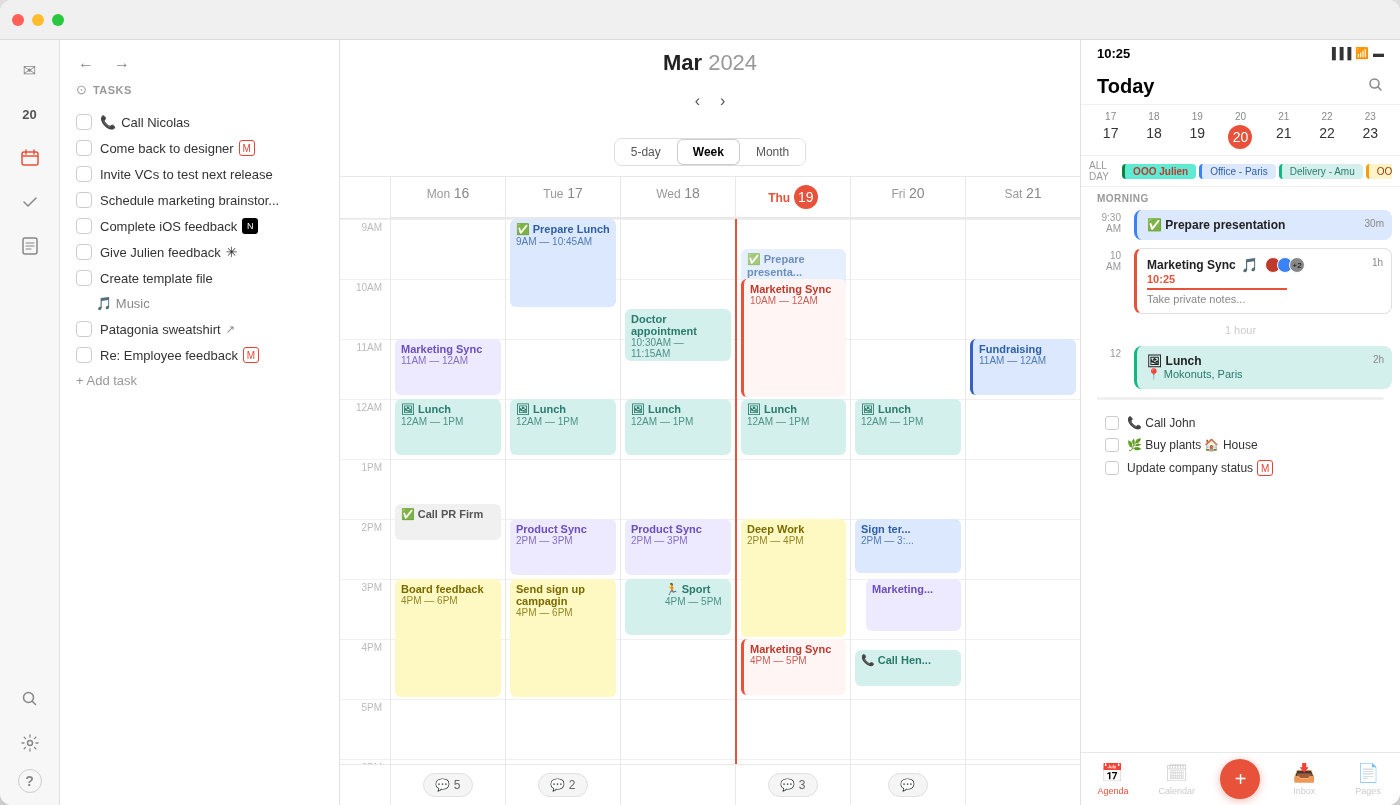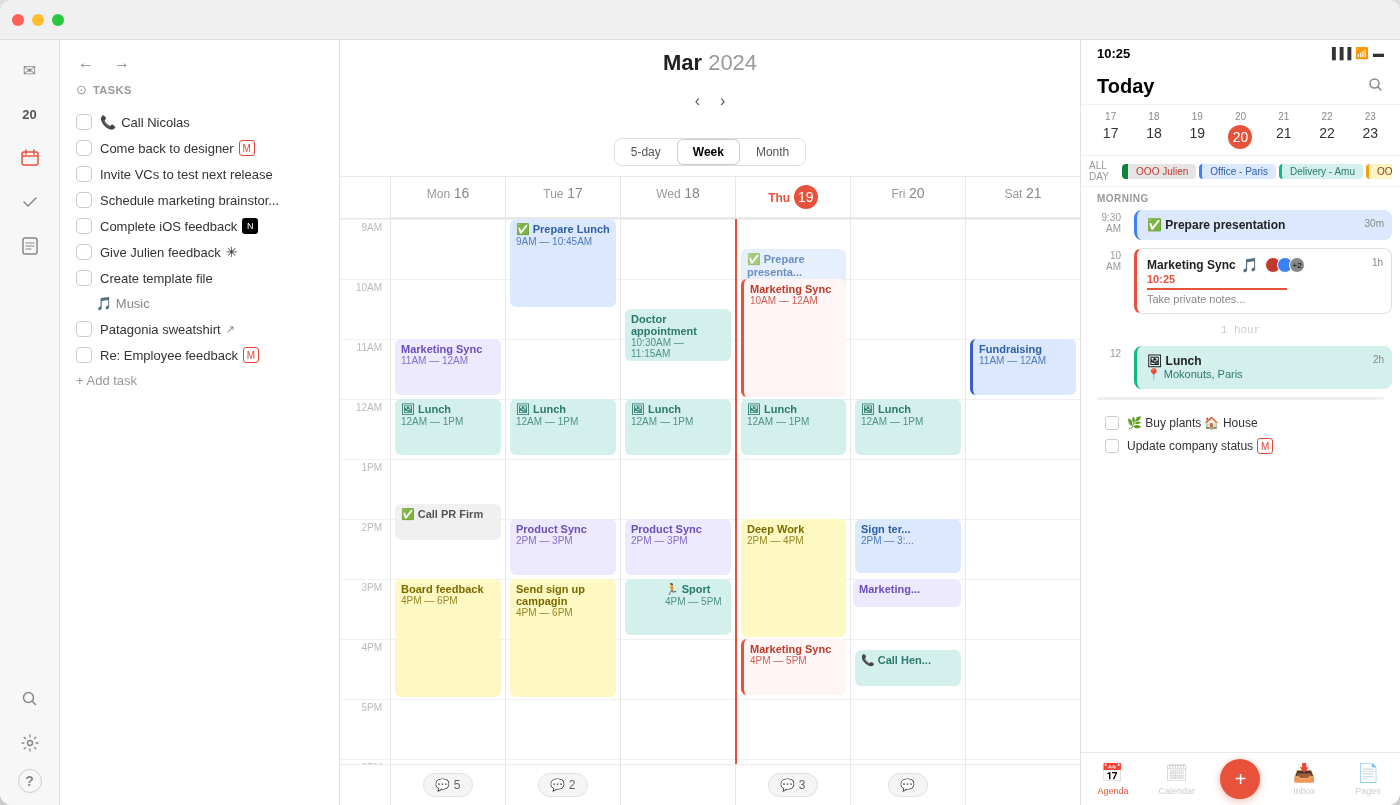--- a/index.html
+++ b/index.html
@@ -283,21 +283,21 @@
       border-bottom: 1px solid #f0f0f0;
     }
     .all-day-label { font-size: 10px; color: #999; width: 30px; }
     .all-day-pills { display: flex; gap: 3px; flex-wrap: nowrap; overflow: hidden; }
     .all-day-pill {
       padding: 2px 8px;
       border-radius: 4px;
       font-size: 10px;
       white-space: nowrap;
     }
-    .pill-red { background: #e5e5e5; color: #c0392b; border-left: 6px solid #15803d; }
+    .pill-red { background: #5eead4; color: #c0392b; border-left: 3px solid #15803d; font-weight: bold; }
     .pill-blue { background: #dce8fd; color: #2d5fa6; border-left: 3px solid #3b82f6; }
     .pill-green { background: #d4f0ec; color: #2a7a6e; border-left: 3px solid #10b981; }
     .pill-orange { background: #fef3c7; color: #92400e; border-left: 3px solid #f59e0b; }
 
     .phone-morning-label { font-size: 10px; color: #999; padding: 6px 16px 2px; font-weight: 600; text-transform: uppercase; letter-spacing: 0.5px; }
 
     .phone-event-list { flex: 1; overflow-y: auto; padding: 0 8px; }
 
     .phone-event-row {
       display: flex;
@@ -315,21 +315,21 @@
     .phone-ev-blue { background: #dce8fd; border-left: 3px solid #3b82f6; }
     .phone-ev-red { background: #fff; border: 1px solid #e0e0e0; border-left: 3px solid #e8523a; }
     .phone-ev-teal { background: #d4f0ec; border-left: 3px solid #10b981; }
 
     .phone-ev-title { font-size: 12px; font-weight: 600; color: #222; }
     .phone-ev-time { font-size: 11px; color: #e8523a; font-weight: 600; }
     .phone-ev-note { font-size: 11px; color: #888; }
     .phone-ev-duration { font-size: 10px; color: #888; position: absolute; right: 8px; top: 8px; }
     .avatar-circle { width: 16px; height: 16px; border-radius: 50%; background: #ccc; border: 1px solid #fff; display: inline-block; font-size: 8px; line-height: 16px; text-align: center; }
 
-    .phone-1hr-label { font-size: 11px; color: #ccc; text-align: center; padding: 6px 0; font-family: Liberation Mono, monospace; }
+    .phone-1hr-label { font-size: 11px; color: #ccc; text-align: center; padding: 6px 0; }
 
     .phone-divider { height: 3px; background: #f0f0f0; margin: 4px 8px; border-radius: 2px; }
 
     .phone-task-section { padding: 8px; }
     .phone-task-row { display: flex; align-items: center; gap: 8px; padding: 4px 8px; }
     .phone-task-cb { width: 14px; height: 14px; border: 1.5px solid #ccc; border-radius: 3px; flex-shrink: 0; }
     .phone-task-label { font-size: 12px; color: #333; display: flex; align-items: center; gap: 4px; }
 
     .phone-bottom-nav {
       display: flex;
@@ -691,21 +691,21 @@
               <div class="hour-cell"></div>
               <div class="hour-cell"></div>
               <div class="cal-event ev-teal" style="top:180px;left:4px;right:4px;height:56px;">
                 <div class="ev-title">🖼 Lunch</div>
                 <div class="ev-time">12AM — 1PM</div>
               </div>
               <div class="cal-event ev-blue" style="top:300px;left:4px;right:4px;height:54px;">
                 <div class="ev-title">Sign ter...</div>
                 <div class="ev-time">2PM — 3:...</div>
               </div>
-              <div class="cal-event ev-purple" style="top:360px;left:2px;right:4px;height:28px;">
+              <div class="cal-event ev-purple" style="top:360px;left:15px;right:4px;height:52px;">
                 <div class="ev-title">Marketing...</div>
               </div>
               <div class="cal-event ev-teal" style="top:420px;left:4px;right:4px;height:36px;margin-top:11px;">
                 <div class="ev-title">📞 Call Hen...</div>
               </div>
             </div>
 
             <div class="day-col-events" style="position:relative;">
               <div class="hour-cell"></div>
               <div class="hour-cell"></div>
@@ -848,20 +848,24 @@
             </div>
             <div class="phone-ev-duration">2h</div>
           </div>
         </div>
 
         <div class="phone-divider"></div>
 
         <div class="phone-task-section">
           <div class="phone-task-row">
             <div class="phone-task-cb"></div>
+            <div class="phone-task-label">📞 Call John</div>
+          </div>
+          <div class="phone-task-row">
+            <div class="phone-task-cb"></div>
             <div class="phone-task-label">🌿 Buy plants 🏠 House</div>
           </div>
           <div class="phone-task-row">
             <div class="phone-task-cb"></div>
             <div class="phone-task-label">Update company status <span class="task-badge badge-gmail">M</span></div>
           </div>
         </div>
       </div>
 
       <div class="phone-bottom-nav">

